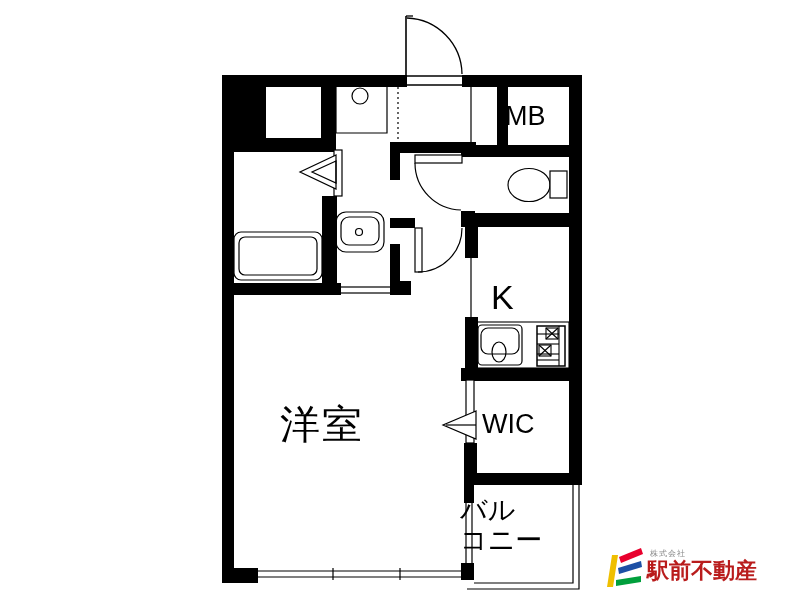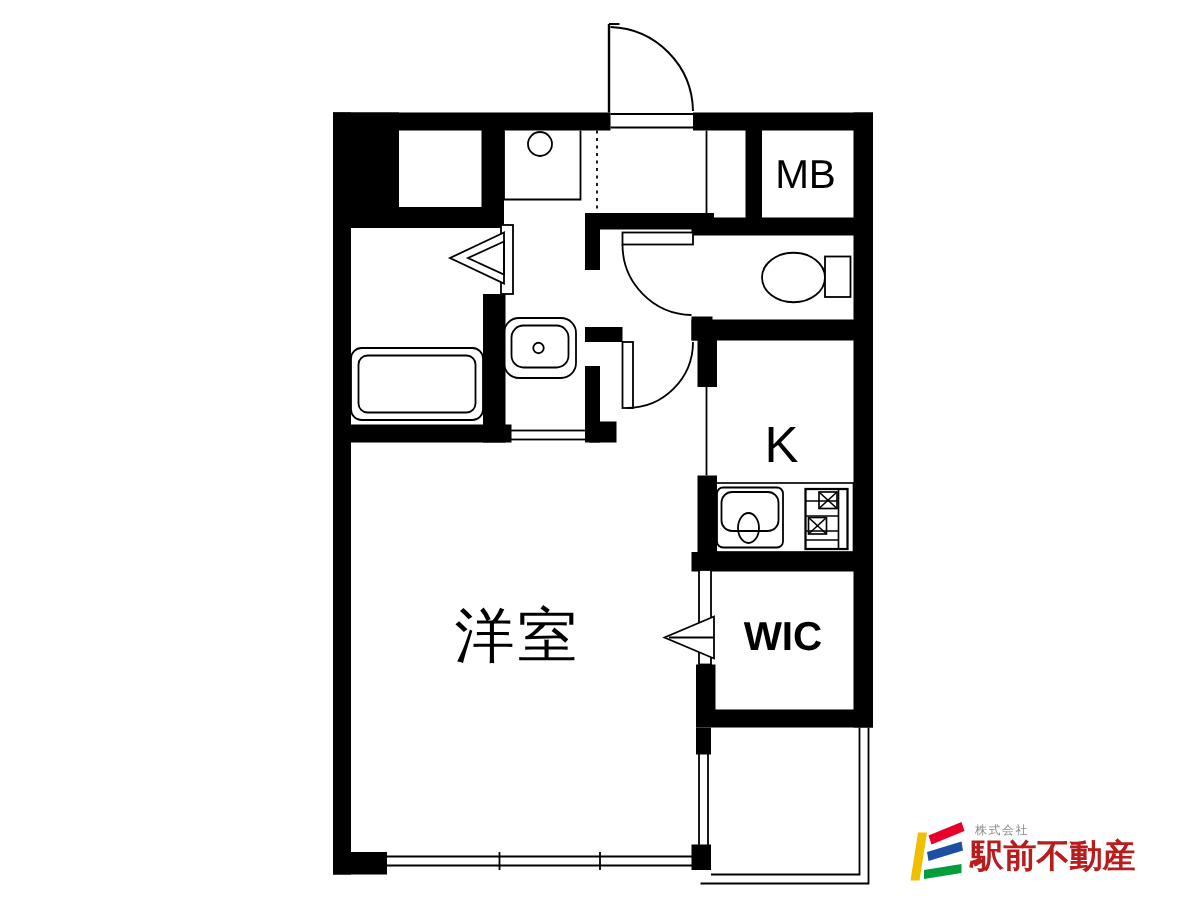--- a/index.html
+++ b/index.html
@@ -1,23 +1,23 @@
 <!DOCTYPE html>
 <html><head>
 <meta charset="utf-8">
 <style>
   html,body{margin:0;padding:0;background:#fff;}
   .screen{position:relative;width:800px;height:600px;background:#fff;overflow:hidden;
           font-family:"Liberation Sans",sans-serif;}
   .plan-svg{position:absolute;left:0;top:0;}
-  .lbl{position:absolute;color:#000;text-align:center;line-height:1.05;white-space:nowrap;}
+  .lbl{position:absolute;color:#000;line-height:1.05;white-space:nowrap;}
   .lbl-yoshitsu{left:280px;top:403px;width:130px;font-size:40px;letter-spacing:2px;}
   .lbl-k{left:491px;top:280px;width:60px;font-size:34px;}
   .lbl-mb{left:505px;top:102px;width:64px;font-size:27px;}
-  .lbl-wic{left:482px;top:410px;width:80px;font-size:27px;font-weight:bold;}
+  .lbl-wic{left:482px;top:410px;width:80px;font-size:27px;}
   .lbl-balcony{left:460px;top:495px;width:114px;font-size:27px;line-height:30px;}
   .logo{position:absolute;left:605px;top:543px;width:195px;height:50px;}
   .logo-prefix{position:absolute;left:45px;top:5px;font-size:8px;letter-spacing:1px;
                color:#8a8a8a;font-weight:normal;}
   .logo-name{position:absolute;left:42px;top:13px;font-size:22px;font-weight:bold;
              color:#b91c1c;letter-spacing:0px;}
   .logo-mark{position:absolute;left:0;top:0;}
 </style>
 </head>
 <body>
@@ -160,20 +160,22 @@
         <line x1="551" y1="345" x2="539" y2="356"></line>
       </g>
     </g>
   </svg>
 
   <div class="lbl lbl-yoshitsu">洋室</div>
   <div class="lbl lbl-k">K</div>
   <div class="lbl lbl-mb">MB</div>
   <div class="lbl lbl-wic">WIC</div>
   <div class="lbl lbl-balcony">
+    <div>バル</div>
+    <div>コニー</div>
   </div>
 
   <div class="logo">
     <svg class="logo-mark" width="42" height="50" viewBox="0 0 42 50">
       <polygon points="7,12 13,12 8,44 2,44" fill="#EFBF00"></polygon>
       <polygon points="14,14 36,5 38,11 16,20" fill="#E8002D"></polygon>
       <polygon points="13,25 36,18 37,24 14,31" fill="#1D50A5"></polygon>
       <polygon points="11,37 36,33 36,39 11,43" fill="#009F3C"></polygon>
     </svg>
     <div class="logo-prefix">株式会社</div>

